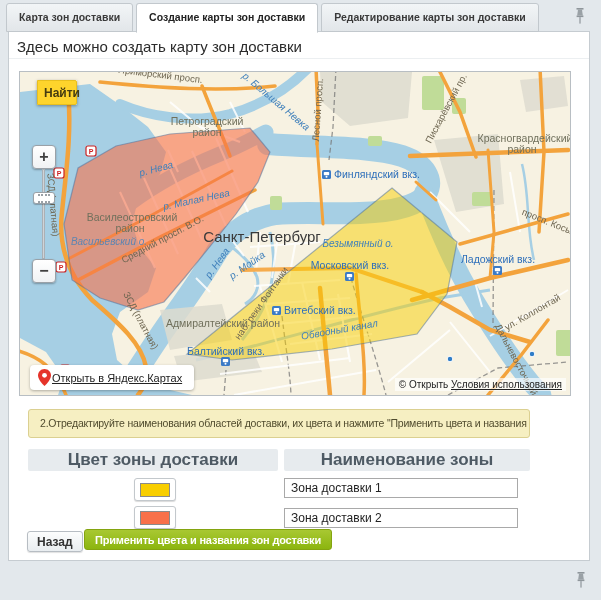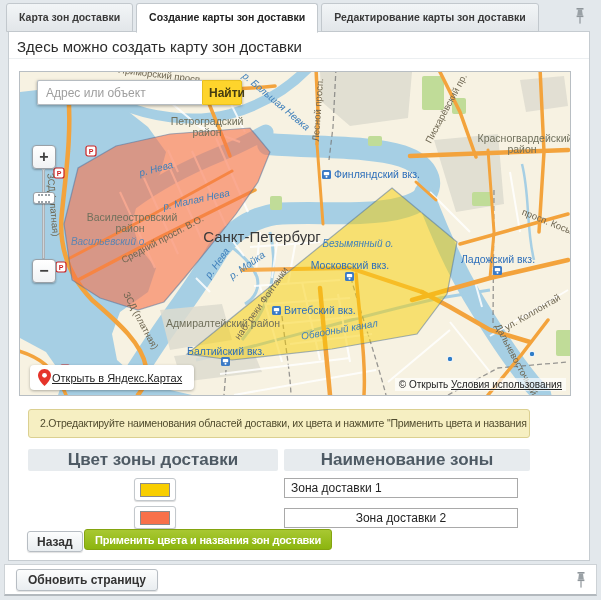--- a/index.html
+++ b/index.html
@@ -55,21 +55,21 @@
   .col-header{position:absolute;top:417px;height:22px;background:#e7ebee;border-radius:2px;
     font-size:17px;font-weight:bold;color:#4e5a64;text-align:center;line-height:22px;}
   .col-header.left{left:19px;width:250px;}
   .col-header.right{left:275px;width:246px;}
   .swatch{position:absolute;left:125px;width:42px;height:23px;background:#fff;
     border:1px solid #c3c8cc;border-radius:3px;box-shadow:0 1px 1px rgba(0,0,0,.15);
     display:flex;align-items:center;justify-content:center;cursor:pointer;box-sizing:border-box;}
   .sw1{top:446px;} .sw2{top:474px;}
   .zone-input{position:absolute;left:275px;width:234px;height:20px;border:1px solid #a9a9a9;
     font-size:12px;font-family:inherit;color:#222;padding:0 6px;box-sizing:border-box;}
-  .in1{top:446px;} .in2{top:476px;text-align:center;}
+  .in1{top:446px;} .in2{top:476px;}
   .btn{font-family:inherit;font-size:12px;font-weight:bold;color:#333;cursor:pointer;
     background:linear-gradient(#fcfdfd,#e9edf0);border:1px solid #b7bdc3;border-radius:3px;
     box-shadow:0 1px 1px rgba(0,0,0,.12);}
   .back-btn{position:absolute;left:18px;top:499px;height:21px;padding:0 9px;}
   .apply-btn{position:absolute;left:59px;top:497px;height:21px;padding:0 10px;
     background:linear-gradient(#a8c832,#8cb50f);border:1px solid #84a410;color:#fff;
     font-size:11px;letter-spacing:-0.2px;border-radius:3px;font-weight:bold;cursor:pointer;
     font-family:inherit;white-space:nowrap;margin-left:16px;}
   
   .footer{position:absolute;left:4px;top:564px;width:593px;height:32px;background:#fff;
@@ -286,21 +286,20 @@
           <text class="lbl-road" x="144" y="170" transform="rotate(-28 144 170)" text-anchor="middle">Средний просп. В.О.</text>
           <text class="lbl-road" x="140" y="6" transform="rotate(7 140 6)" text-anchor="middle">Приморский просп.</text>
           <text class="lbl-road" x="514" y="243" transform="rotate(-30 514 243)" text-anchor="middle">ул. Коллонтай</text>
           <text class="lbl-road" x="497" y="296" transform="rotate(62 497 296)" text-anchor="middle">Дальневосточный пр.</text>
           <text class="lbl-road" x="535" y="156" transform="rotate(22 535 156)" text-anchor="middle">просп. Косыгина</text>
           <text class="lbl-road" x="244" y="233" transform="rotate(-55 244 233)" text-anchor="middle">наб. реки Фонтанки</text>
         </g>
       </svg>
 
       <div class="search">
-        <input type="text" placeholder="Адрес или объект" style="">
         <button>Найти</button>
       </div>
       <div class="zbtn zoom-in">+</div>
       <div class="ztrack"></div>
       <div class="zhandle">
           <div class="grip"></div>
         </div>
       <div class="zbtn zoom-out">−</div>
 
       <div class="open-maps">
@@ -331,23 +330,20 @@
         <rect x="0.5" y="0.5" width="29" height="13" stroke="#8a8a8a" fill="#f8714a"></rect>
       </svg>
     </div>
     <input class="zone-input in1" type="text" value="Зона доставки 1" style="">
     <input class="zone-input in2" type="text" value="Зона доставки 2" style="">
 
     <button class="btn back-btn">Назад</button>
     <button class="apply-btn">Применить цвета и названия зон доставки</button>
   </div>
 
-  <div class="footer">
-    <button class="btn refresh-btn">Обновить страницу</button>
-  </div>
   <svg class="pin pin-bottom" viewBox="0 0 12 17">
     <rect x="2.5" y="0.5" width="7" height="1.6" fill="#8f969b"></rect>
     <polygon points="4,2.1 8,2.1 8.8,8 3.2,8" fill="#9aa1a6"></polygon>
     <rect x="2.6" y="8" width="6.8" height="1.6" fill="#8f969b"></rect>
     <rect x="5.4" y="9.6" width="1.2" height="6.5" fill="#8f969b"></rect>
   </svg>
 
 </div>
 
 </body></html>

